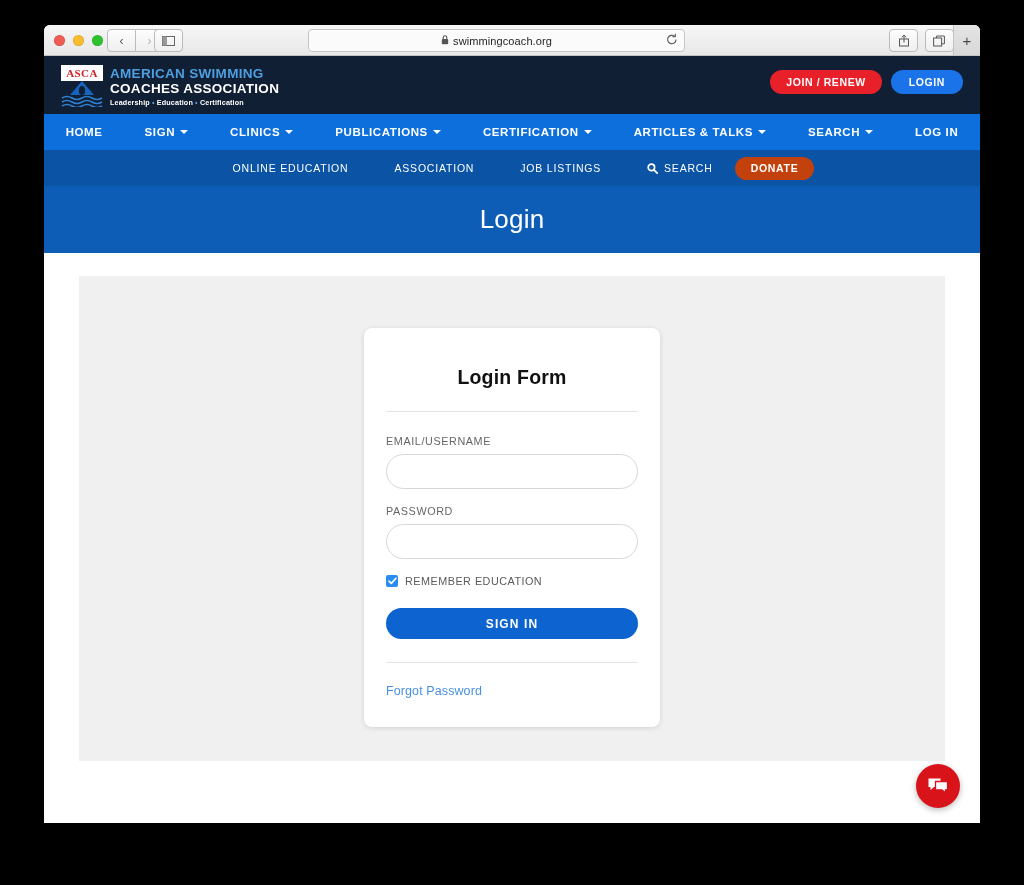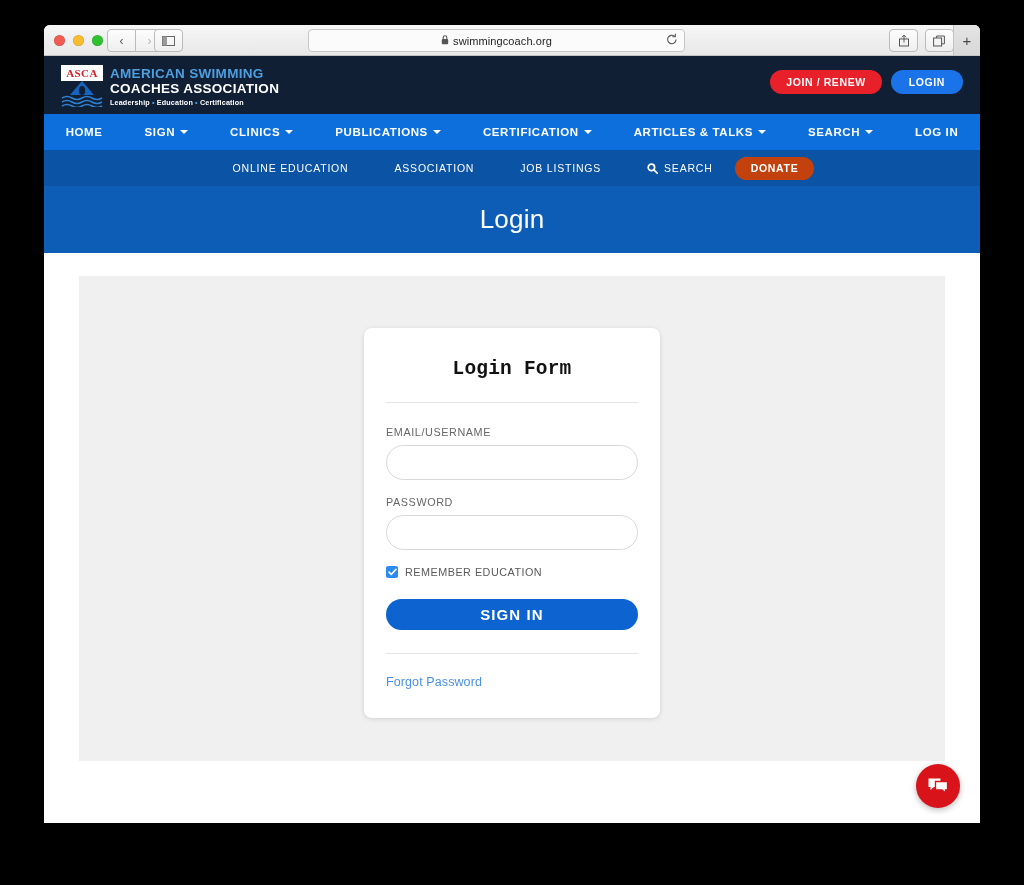--- a/index.html
+++ b/index.html
@@ -323,22 +323,21 @@
     box-shadow: 0 1px 5px rgba(0,0,0,0.13);
     padding: 26px 22px 28px 22px;
     box-sizing: border-box;
   }
   #login-form-title {
     text-align: center;
     font-size: 19.5px;
     font-weight: bold;
     color: #111111;
     letter-spacing: 0.2px;
-    margin: 4px 0 22px 0;
-    font-family: Liberation Mono, monospace;
+    margin: 12px 0 22px 0;
   }
   .card-divider {
     height: 1px;
     background: #e4e4e4;
     margin: 0 0 23px 0;
   }
   .field-label {
     font-size: 10.8px;
     color: #666666;
     letter-spacing: 0.6px;
@@ -383,21 +382,21 @@
   }
 
   #sign-in-button {
     display: block;
     width: 100%;
     height: 31px;
     background: #0d63cf;
     border: none;
     border-radius: 16px;
     color: #ffffff;
-    font-size: 15px;
+    font-size: 12px;
     font-weight: bold;
     letter-spacing: 1.1px;
     font-family: "Liberation Sans", sans-serif;
   }
   #bottom-divider {
     height: 1px;
     background: #e4e4e4;
     margin: 23px 0 18px 0;
   }
   #forgot-password-link {

